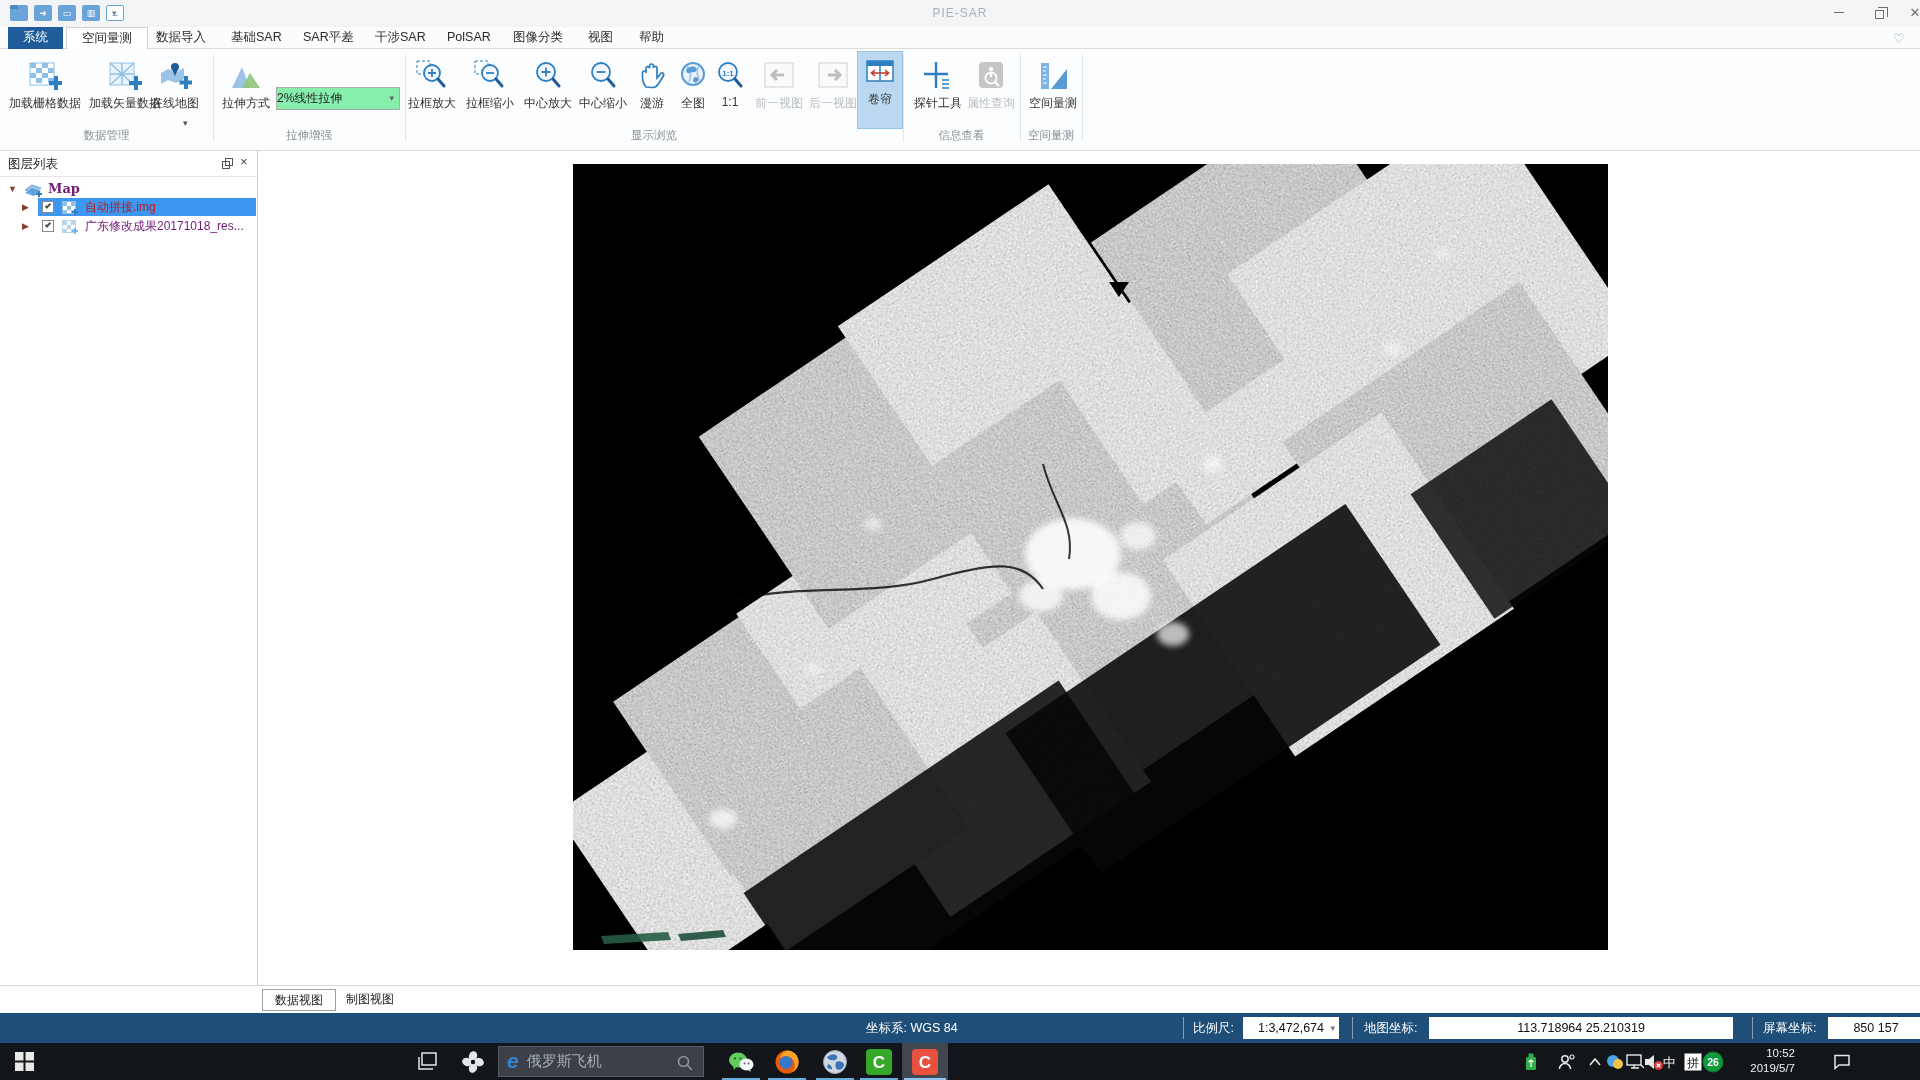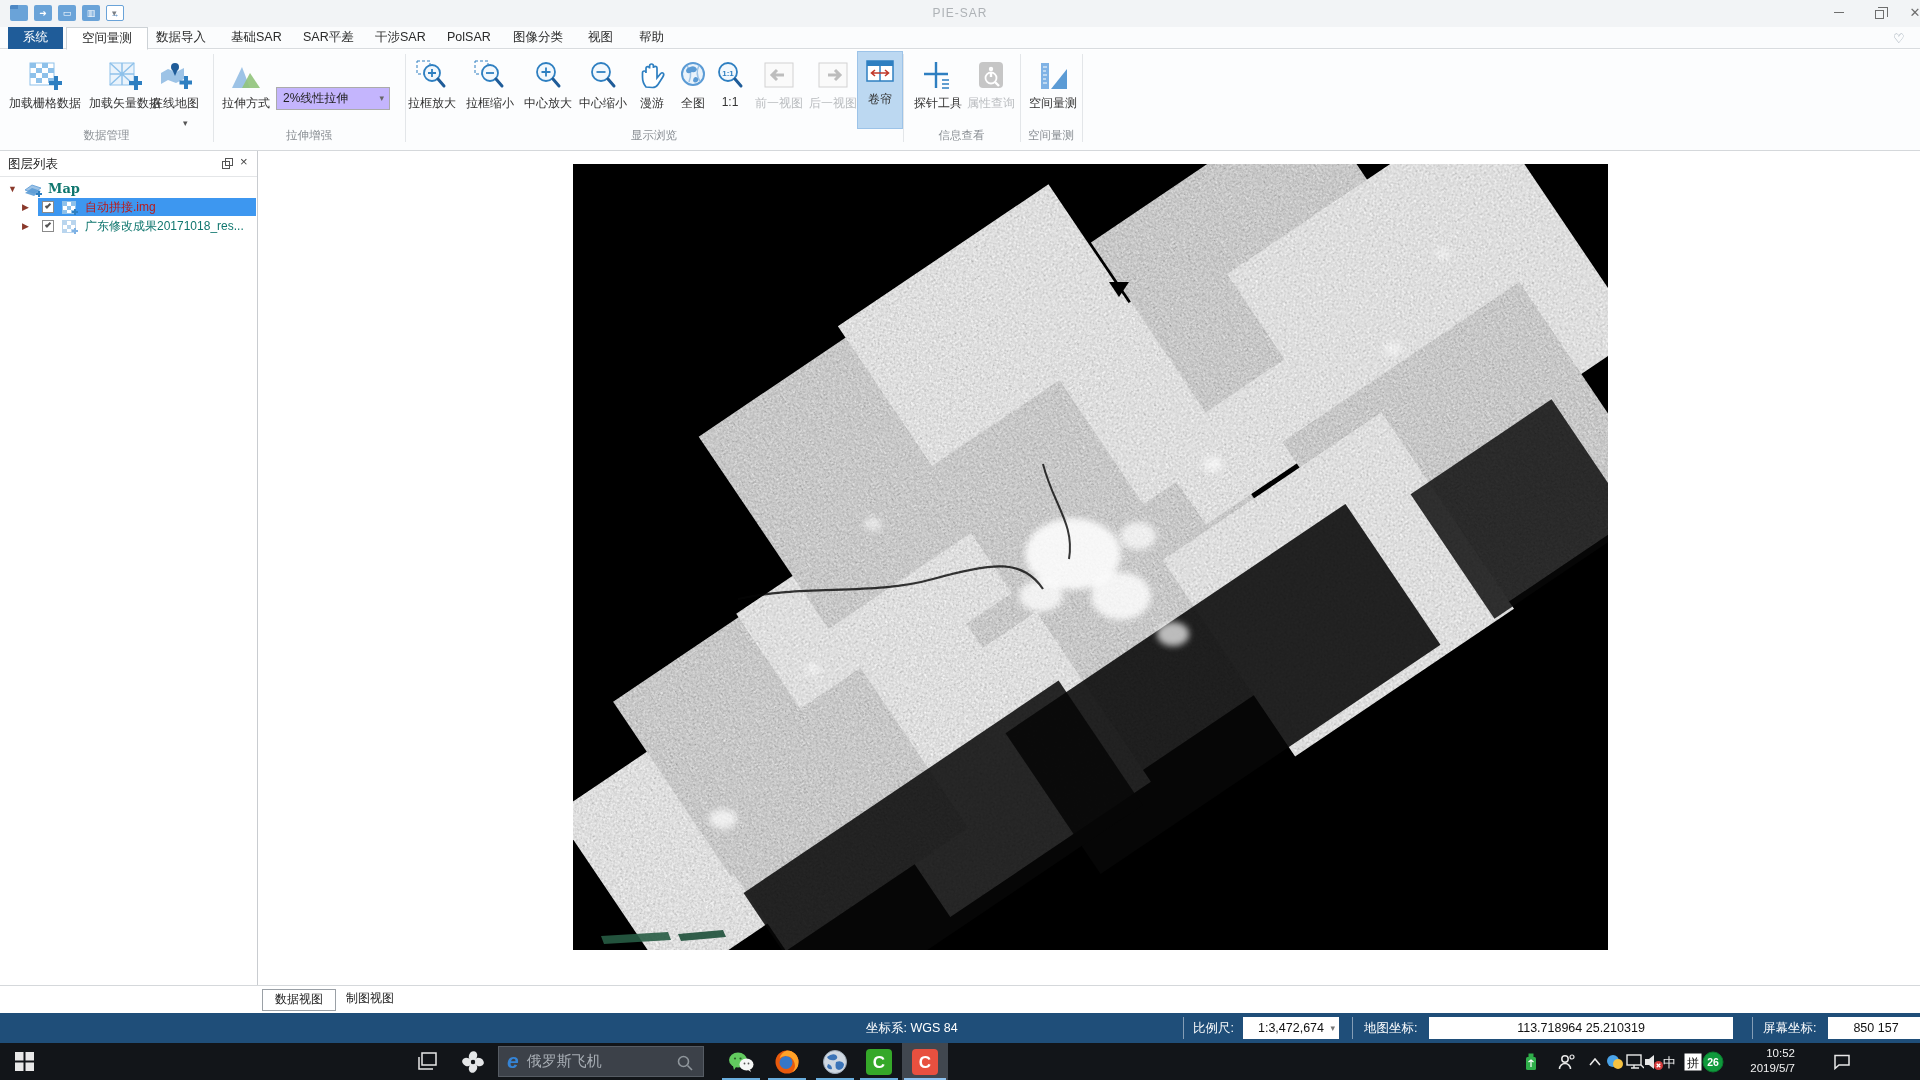--- a/index.html
+++ b/index.html
@@ -38,46 +38,46 @@
   #ribbon { left:0; top:50px; width:1920px; height:101px; background:#fcfdfe; border-bottom:1px solid #d5d8db; }
   .rdiv { position:absolute; top:4px; height:88px; width:1px; background:#e3e6e9; }
   .rbtn { position:absolute; top:6px; height:66px; display:flex; flex-direction:column; align-items:center;
           gap:3px; cursor:default; }
   .rbtn .ricon { height:36px; display:flex; align-items:flex-end; justify-content:center; }
   .rbtn .rlabel { font-size:12px; color:#333; white-space:nowrap; }
   .rbtn.disabled .rlabel { color:#b9bcbf; }
   .rbtn.active-tool { background:#bcd8f1; outline:1px solid #9cc3e8; padding-top:0; top:2px; height:76px; }
   .rgl { position:absolute; top:78px; font-size:11.5px; color:#8a8f94; text-align:center; }
   .drop-caret { position:absolute; font-size:9px; color:#555; }
-  #stretch-combo { left:276px; top:37px; width:114px; height:23px; background:#c4b5fd; border:1px solid #ababab;
-                   line-height:21px; padding-left:6px; font-size:12px; color:#222; }
+  #stretch-combo { left:276px; top:37px; width:124px; height:23px; background:#86efac; border:1px solid #ababab;
+                   line-height:21px; padding-left:0; font-size:12px; color:#222; }
   #stretch-combo .caret { position:absolute; right:5px; top:0px; color:#666; font-size:9px; }
 
   
   #layer-panel { left:0; top:151px; width:258px; height:834px; background:#fff; border-right:1px solid #c9ccd0; }
   #panel-header { position:relative; height:26px; border-bottom:1px solid #e4e6e8; }
   #panel-title { position:absolute; left:8px; top:5px; font-size:12.5px; color:#222; }
   #panel-float { position:absolute; left:222px; top:7px; width:12px; height:11px; }
   #panel-float .b1 { position:absolute; left:0; top:3px; width:8px; height:8px; border:1px solid #555; background:#fff;}
   #panel-float .b2 { position:absolute; left:3px; top:0; width:8px; height:8px; border:1px solid #555; }
   #panel-close { position:absolute; left:240px; top:3px; font-size:13px; color:#444; }
   .tree-row { position:absolute; left:0; width:258px; height:18px; line-height:18px; white-space:nowrap; }
   .tree-row .expander { position:absolute; font-size:9px; color:#8a392b; }
   .tree-sel { position:absolute; left:38px; right:2px; top:0; height:18px; background:#3d97f0; }
   .cbx { position:absolute; top:3px; width:12px; height:12px; background:#fff; border:1px solid #8a8a8a; }
   .cbx .mark { position:absolute; left:2px; top:2px; width:6px; height:3px; border-left:2px solid #555;
                border-bottom:2px solid #555; transform:rotate(-45deg); }
-  .lyr-label { position:absolute; top:0; font-size:12px; color:#0f766e; }
+  .lyr-label { position:absolute; top:0; font-size:12px; color:#701a75; }
 
   
   #map-area { left:259px; top:151px; width:1661px; height:834px; background:#fff; }
   #map-black { position:absolute; left:314px; top:13px; width:1035px; height:786px; background:#000; }
 
   
-  #viewtab-strip { left:0; top:985px; width:1920px; height:28px; background:#fff; border-top:1px solid #d5d8db;font-family:Liberation Mono, monospace; }
+  #viewtab-strip { left:0; top:985px; width:1920px; height:28px; background:#fff; border-top:1px solid #d5d8db; }
   .vtab { position:absolute; top:3px; height:22px; line-height:21px; padding:0 12px; font-size:12px; color:#222; }
   .vtab.active { border:1px solid #9aa0a6; background:#fff; }
 
   
   #statusbar { left:0; top:1013px; width:1920px; height:30px; background:#1f4e79; color:#fff; font-size:12.5px; }
   .sb-sep { position:absolute; top:4px; height:22px; width:1px; background:rgba(255,255,255,.45); }
   .sb-label { position:absolute; top:7px; }
   .sb-box { position:absolute; top:4px; height:22px; background:#fff; color:#111; text-align:center;
             line-height:22px; font-size:12.5px; }
   .sb-box .caret { position:absolute; right:4px; top:0; color:#777; font-size:9px; }

